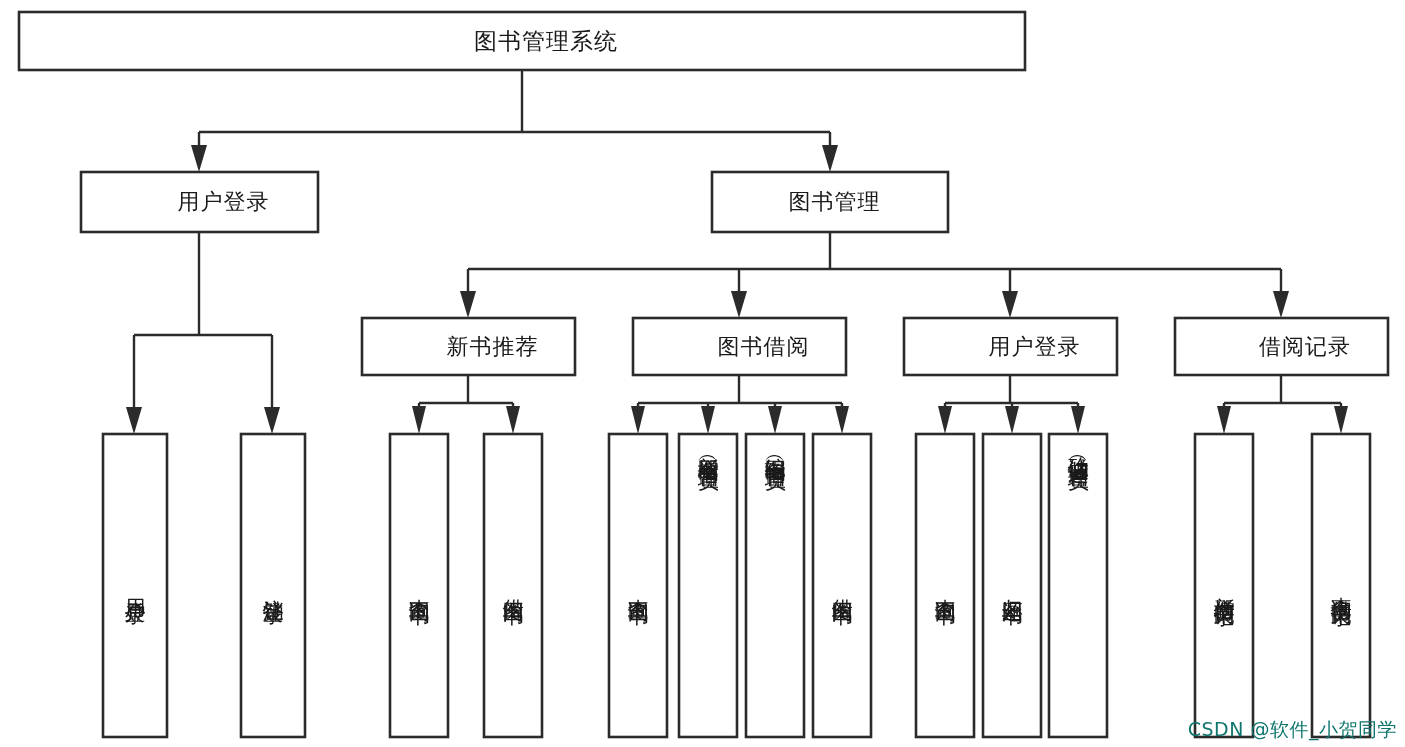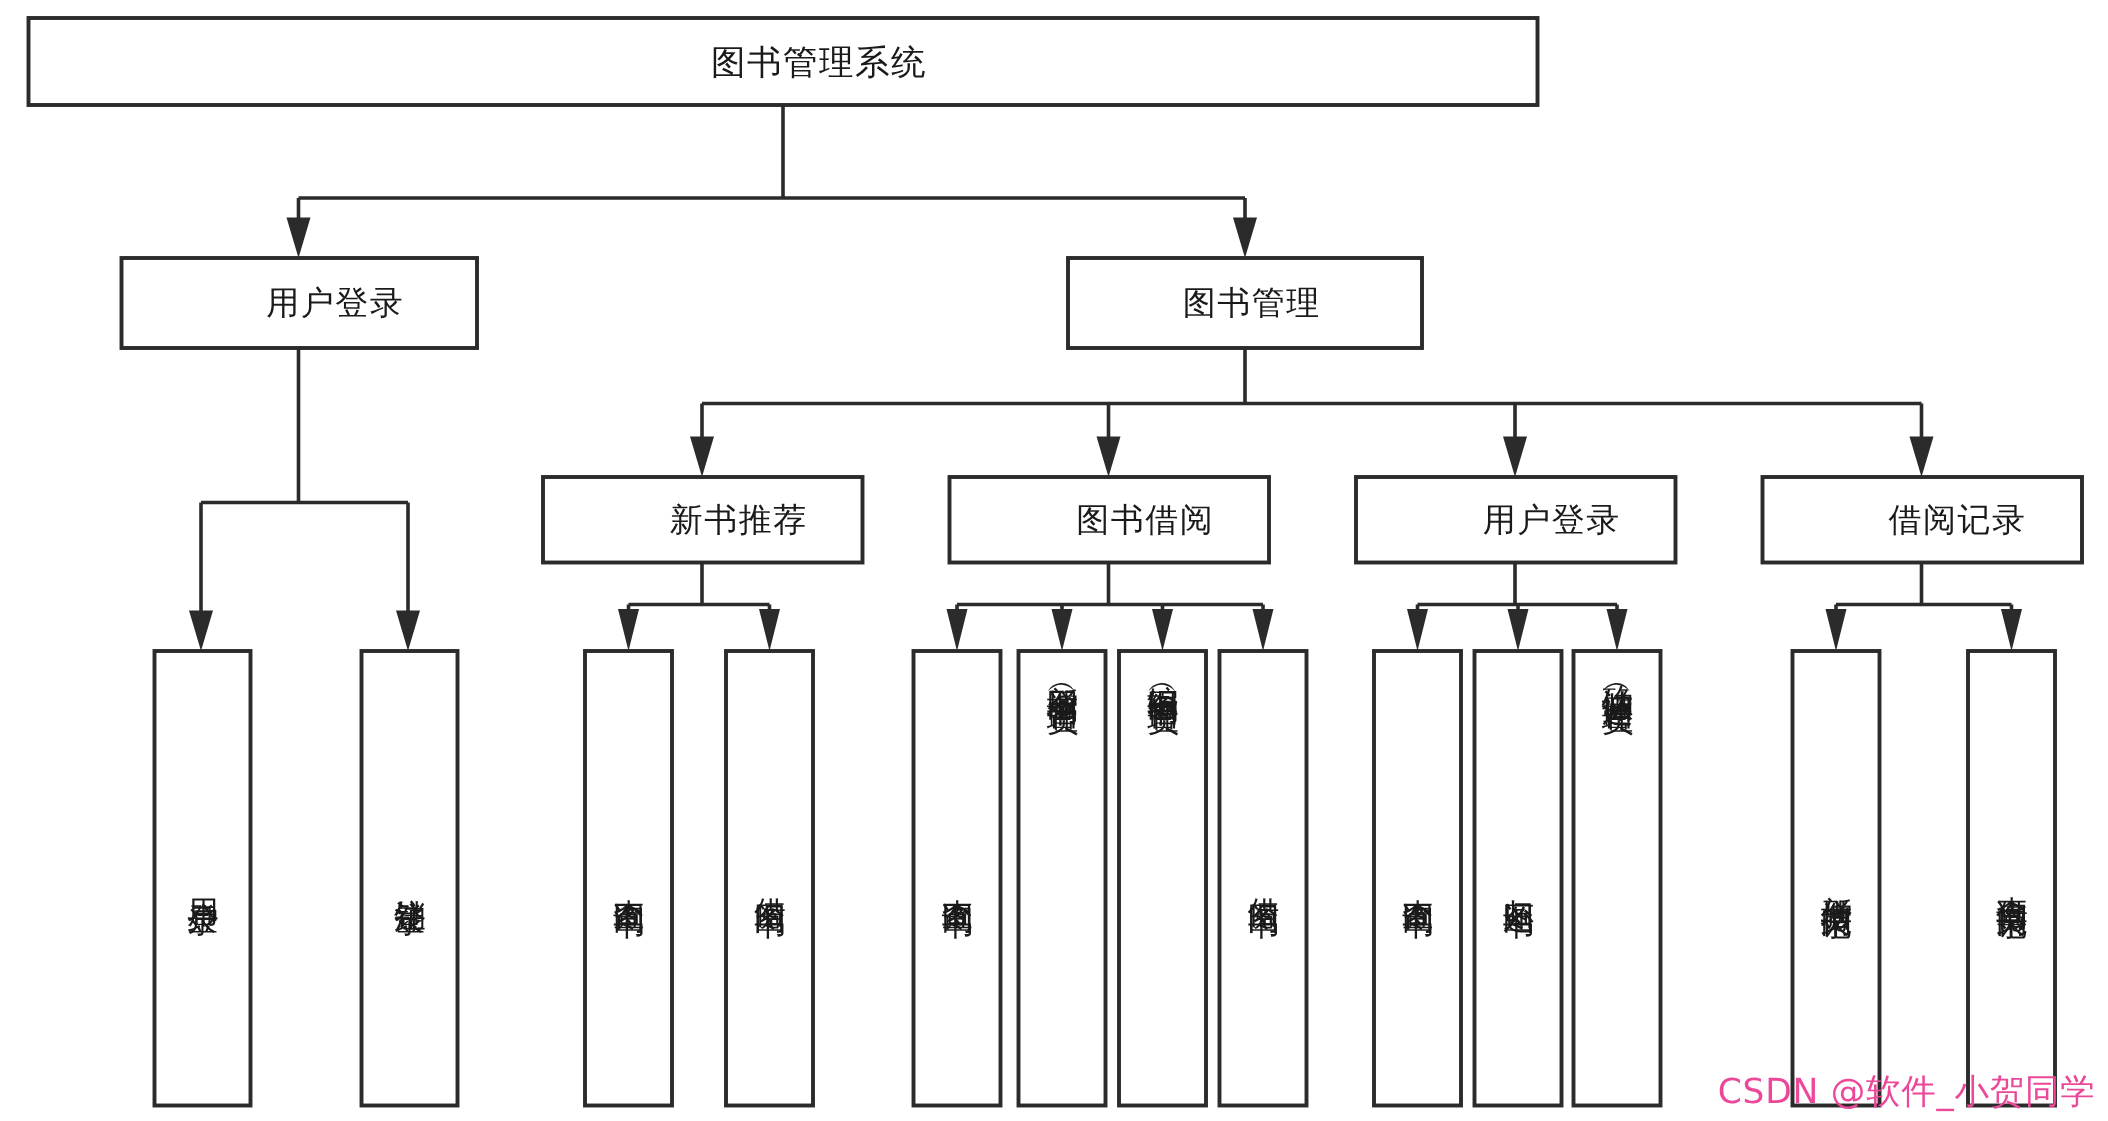--- a/index.html
+++ b/index.html
@@ -76,22 +76,22 @@
     margin-left: 24px;
   }
   .hbox-text.title {
     font-size: 23px;
   }
   #watermark {
     position: absolute;
     right: 8px;
     bottom: 4px;
     font-family: "DejaVu Sans", "Liberation Sans", sans-serif;
-    font-size: 23px;
-    color: #ec4899;
+    font-size: 19px;
+    color: #0f766e;
     letter-spacing: 0.5px;
     white-space: nowrap;
   }
 </style>
 </head>
 <body>
 
 <div id="diagram-root">
 
   <svg id="flowchart" viewBox="0 0 1405 747">

